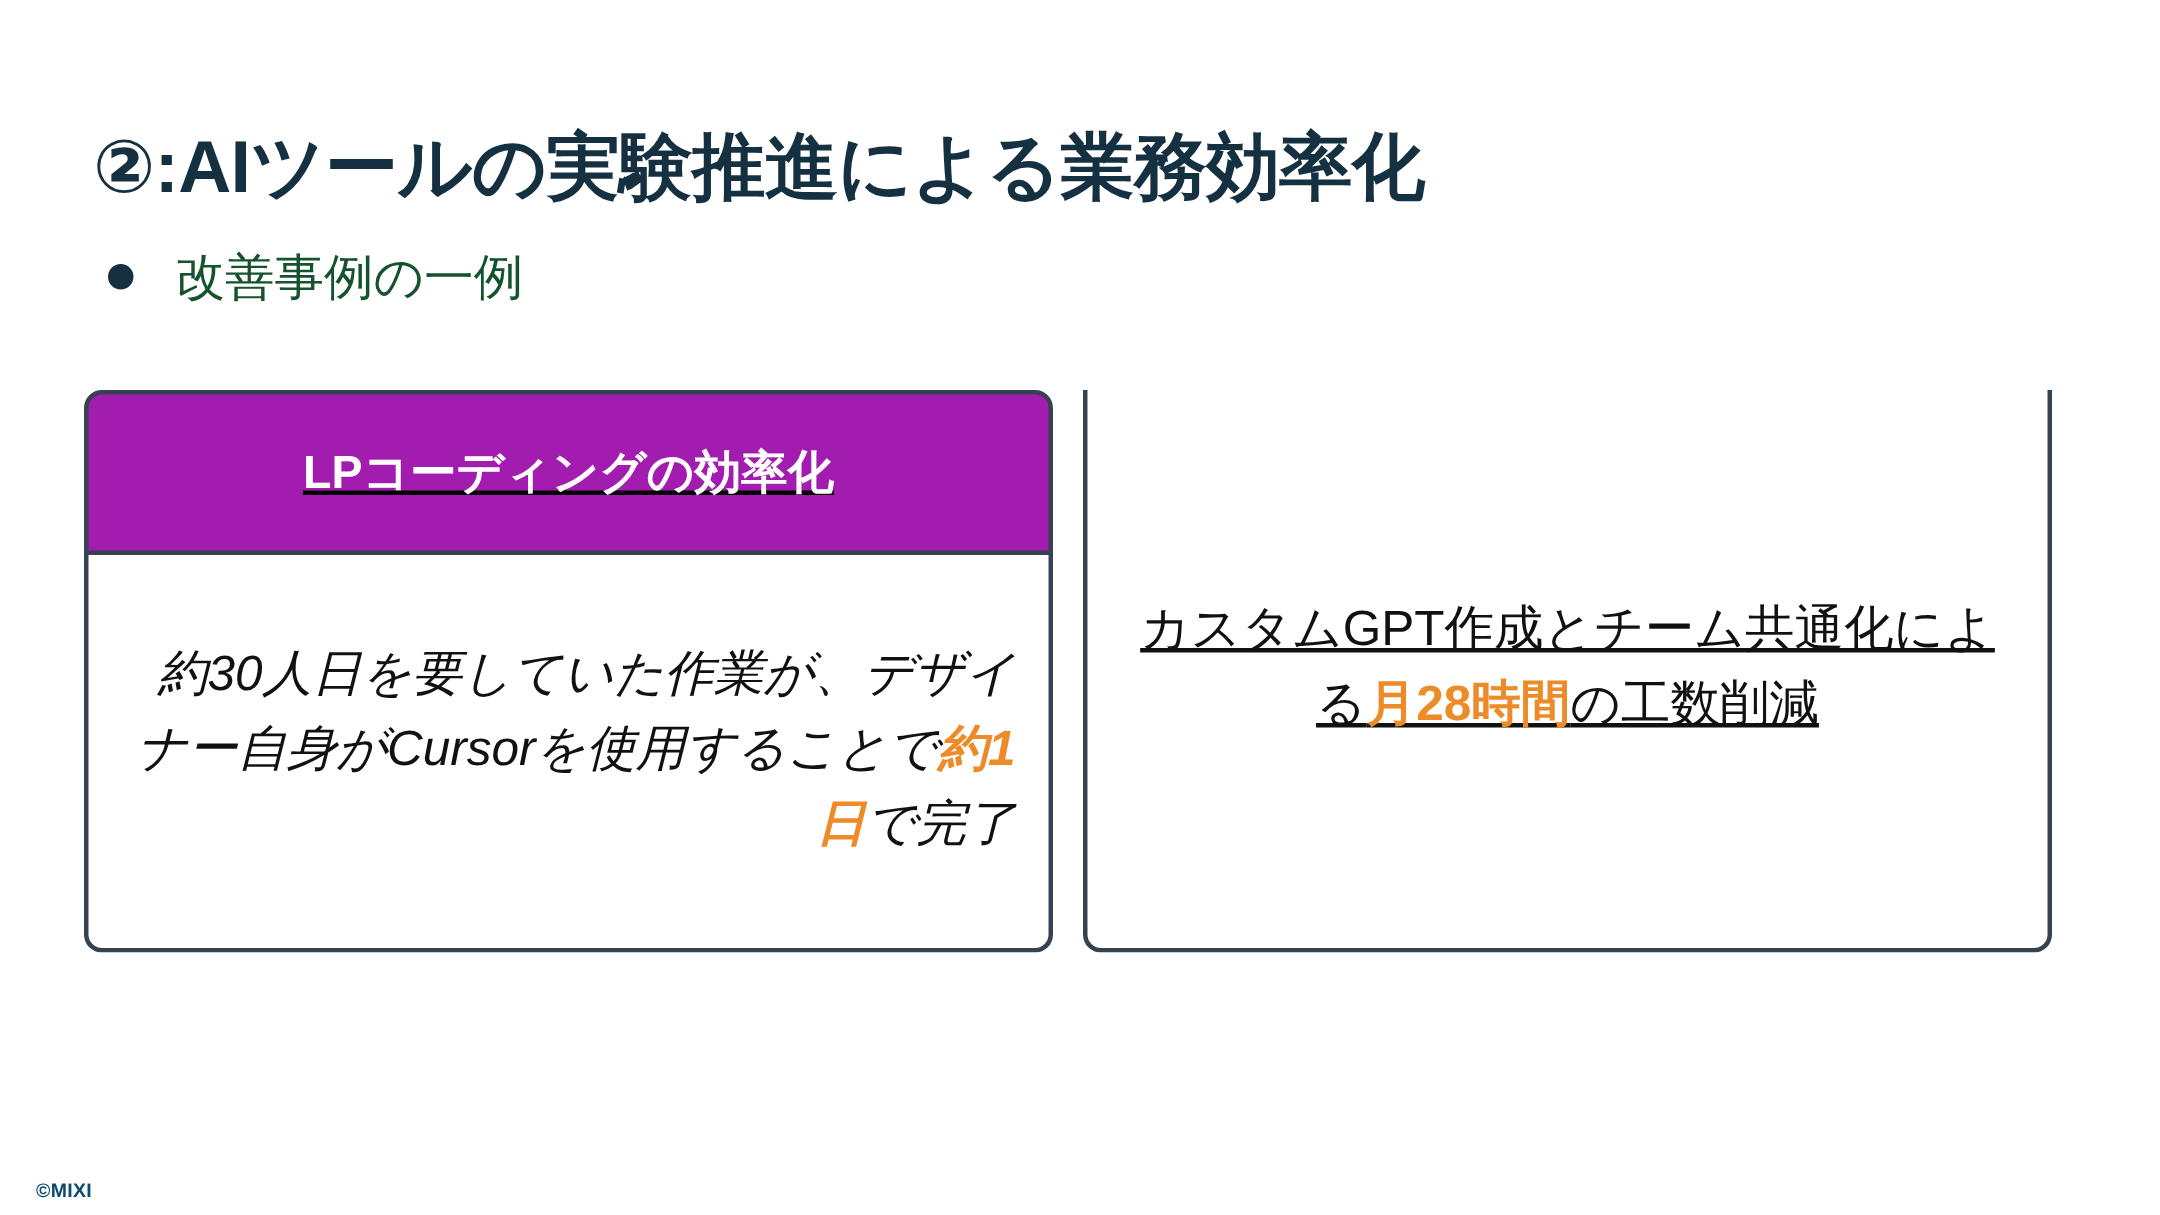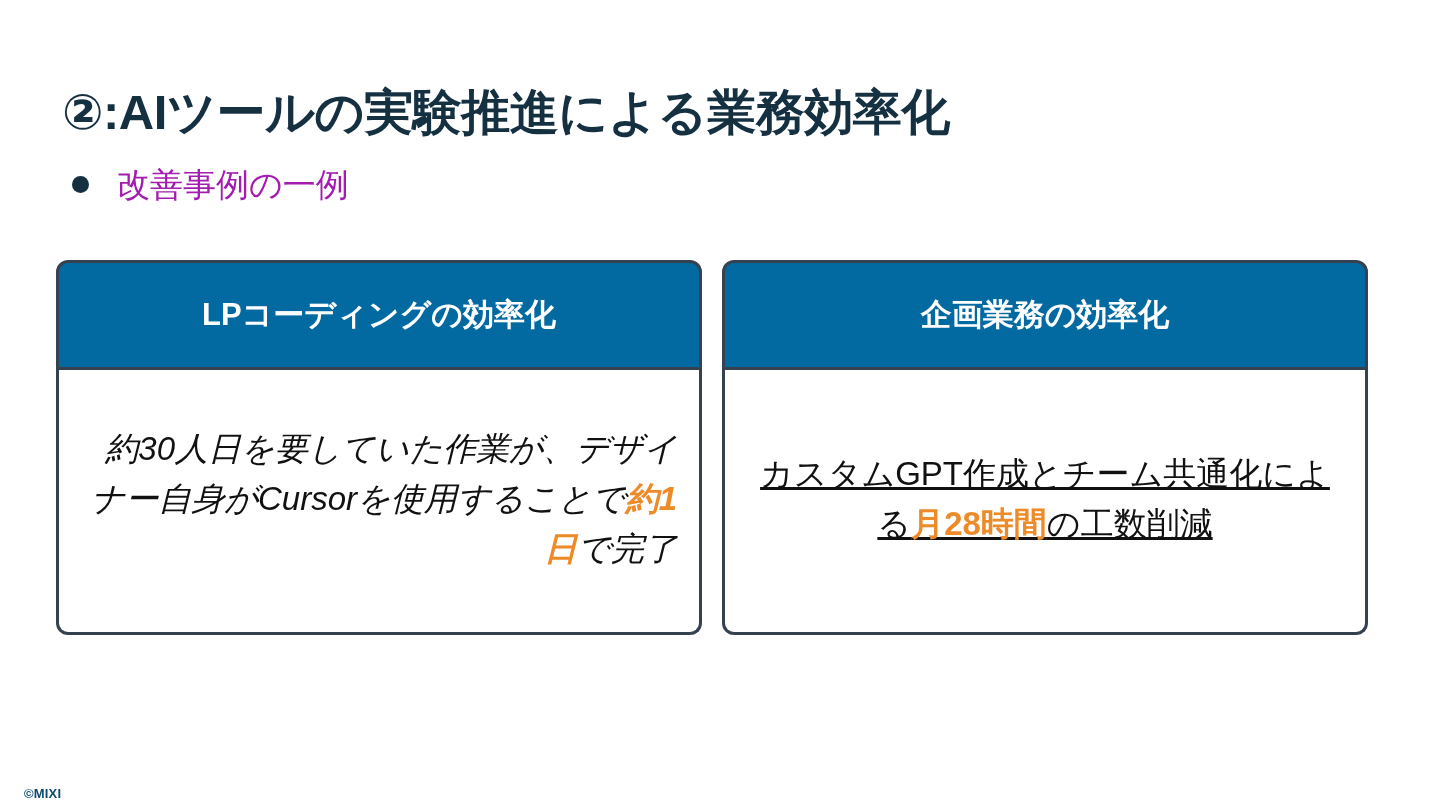--- a/index.html
+++ b/index.html
@@ -51,48 +51,49 @@
     width: 17px;
     height: 17px;
     border-radius: 50%;
     background: #153040;
     flex: 0 0 auto;
     margin-right: 28px;
   }
   .bullet-text {
     font-size: 33px;
     line-height: 1.25;
-    color: #a21caf;
+    color: #14532d;
     font-weight: normal;
     white-space: nowrap;
   }
 
   
   .card {
     position: absolute;
     top: 260px;
     width: 646px;
     height: 375px;
     box-sizing: border-box;
     display: flex;
     flex-direction: column;
   }
   .card-left  { left: 56px;  }
   .card-right { left: 722px; }
 
   .card-header {
     height: 110px;
     flex: 0 0 110px;
-    background: #0369a1;
+    background: #a21caf;
     border: 3px solid #374250;
     border-radius: 12px 12px 0 0;
     box-sizing: border-box;
     display: flex;
     align-items: center;
     justify-content: center;
+    text-decoration: underline;
   }
   .card-header-text {
     color: #ffffff;
     font-size: 31px;
     font-weight: bold;
     line-height: 1.2;
     text-align: center;
     white-space: nowrap;
   }
 
@@ -147,23 +148,20 @@
   <div class="card card-left">
     <div class="card-header">
       <span class="card-header-text">LPコーディングの効率化</span>
     </div>
     <div class="card-body">
       <div class="card-body-text"><span>約30人日を要していた作業が、デザイナー自身がCursorを使用することで</span><span class="hl">約1日</span><span>で完了</span></div>
     </div>
   </div>
 
   <div class="card card-right">
-    <div class="card-header">
-      <span class="card-header-text">企画業務の効率化</span>
-    </div>
     <div class="card-body">
       <div class="card-body-text"><span>カスタムGPT作成とチーム共通化による</span><span class="hl">月28時間</span><span>の工数削減</span></div>
     </div>
   </div>
 
   <div class="footer-mark">©MIXI</div>
 
 </div>
 
 </body></html>

